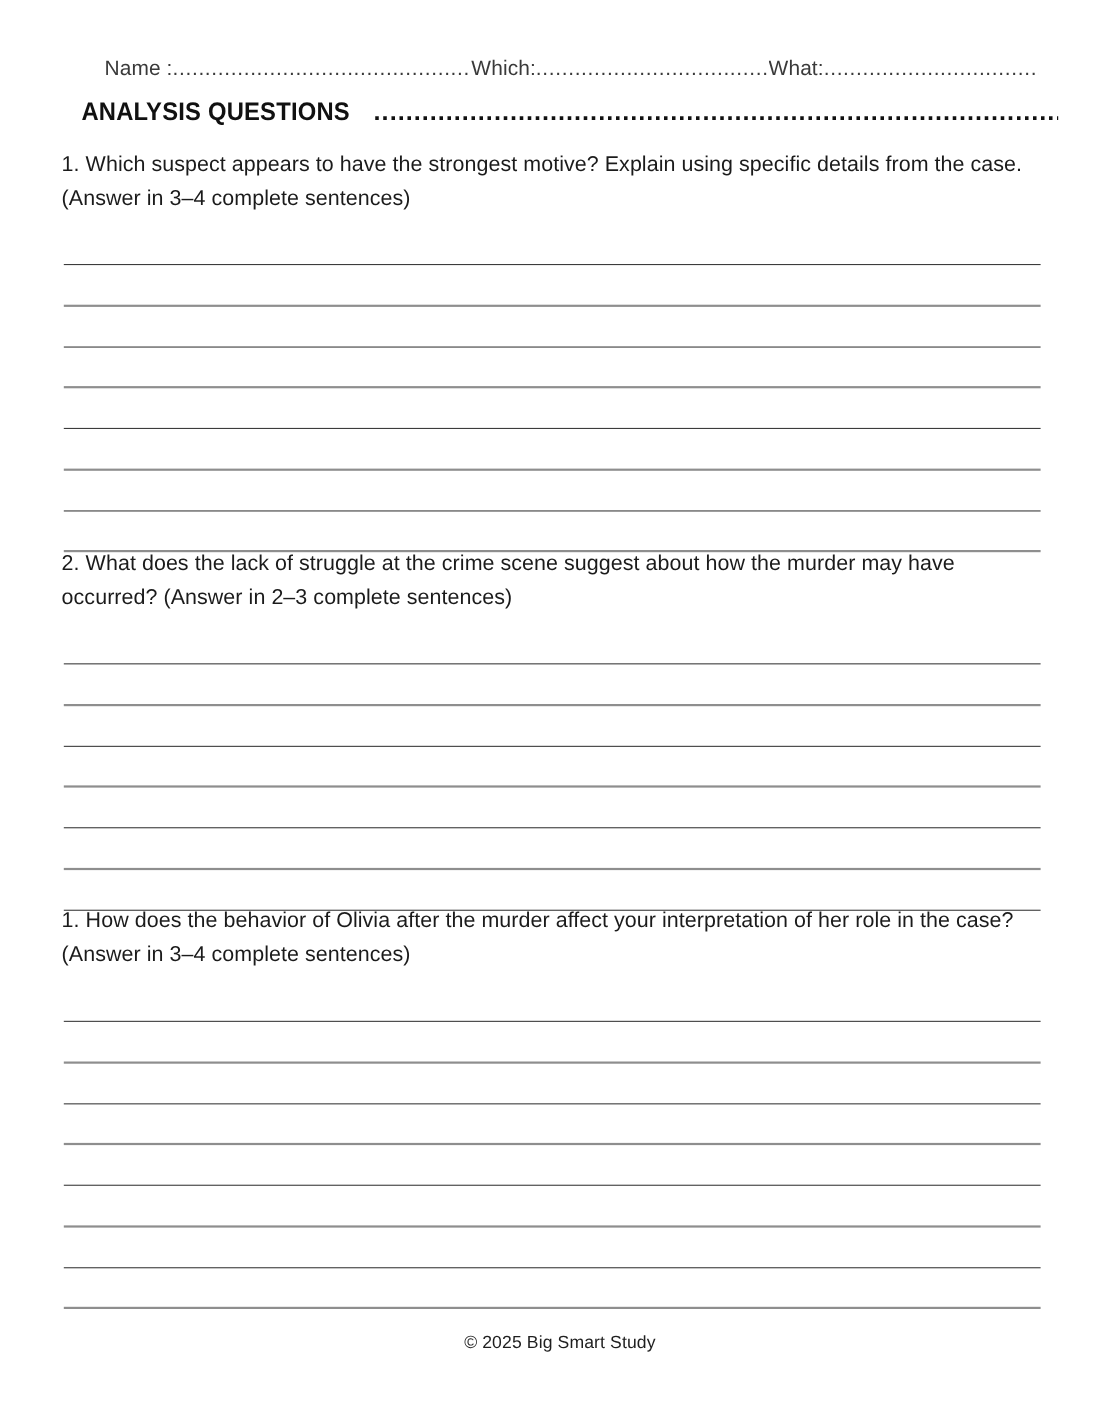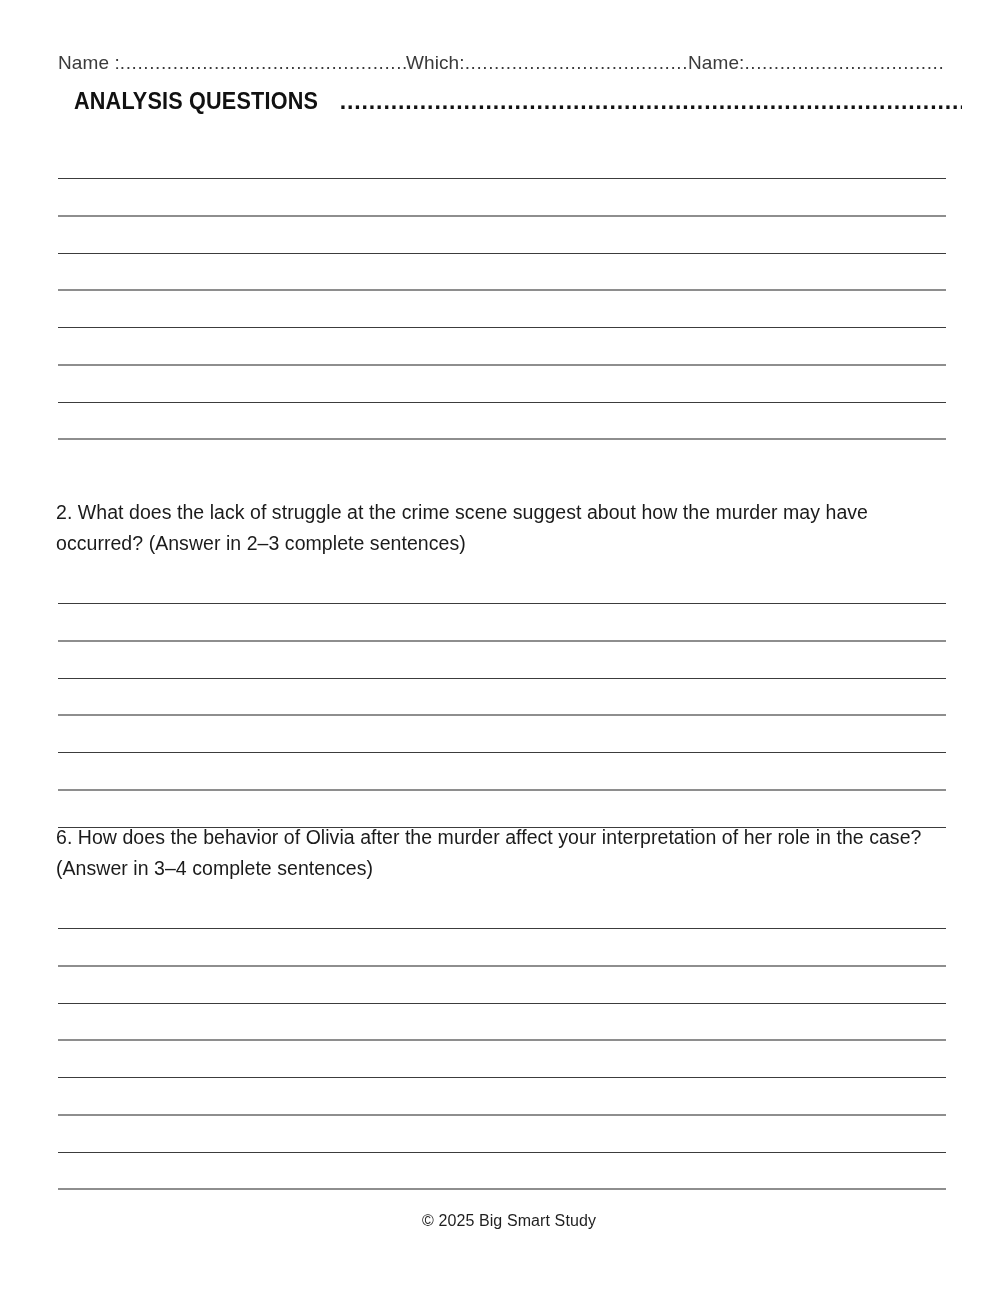--- a/index.html
+++ b/index.html
@@ -38,21 +38,21 @@
     letter-spacing: 0.1px;
     white-space: nowrap;
     overflow: hidden;
   }
   .meta-field {
     display: flex;
     align-items: baseline;
     overflow: hidden;
   }
   .meta-field .label { flex: 0 0 auto; }
-  .meta-field.name-field { width: 348px; }
+  .meta-field.name-field { width: 348px; margin-left: 37px; }
   .meta-field.class-field { width: 282px; }
   .meta-field.date-field { width: 256px; }
   .leader {
     flex: 1 1 auto;
     overflow: hidden;
     font-size: 19px;
     color: #3a3a3a;
     letter-spacing: 0.6px;
     line-height: 1;
     white-space: nowrap;
@@ -141,31 +141,32 @@
   <div class="meta-row">
     <span class="meta-field name-field">
       <span class="label">Name :</span>
       <span class="leader">...........................................................</span>
     </span>
     <span class="meta-field class-field">
       <span class="label">Which:</span>
       <span class="leader">................................................................</span>
     </span>
     <span class="meta-field date-field">
-      <span class="label">Name:</span>
+      <span class="label">What:</span>
       <span class="leader">.......................................</span>
     </span>
   </div>
 
   <div class="title-row">
     <span class="title-text">ANALYSIS QUESTIONS</span>
     <span class="title-leader">................................................................................................</span>
   </div>
 
   <div class="question-block" id="q1" style="top:134px;">
+    <p class="question-text">1. Which suspect appears to have the strongest motive? Explain using specific details from the case. (Answer in 3–4 complete sentences)</p>
     <div class="answer-lines" id="q1-lines">
         <div class="answer-line">
           <div class="rule"></div>
         </div>
         <div class="answer-line light">
           <div class="rule"></div>
         </div>
         <div class="answer-line">
           <div class="rule"></div>
         </div>
@@ -208,21 +209,21 @@
         <div class="answer-line light">
           <div class="rule"></div>
         </div>
         <div class="answer-line">
           <div class="rule"></div>
         </div>
       </div>
   </div>
 
   <div class="question-block" id="q3" style="top:822px;">
-    <p class="question-text">6. How does the behavior of Olivia after the murder affect your interpretation of her role in the case? (Answer in 3–4 complete sentences)</p>
+    <p class="question-text">1. How does the behavior of Olivia after the murder affect your interpretation of her role in the case? (Answer in 3–4 complete sentences)</p>
     <div class="answer-lines" id="q3-lines">
         <div class="answer-line">
           <div class="rule"></div>
         </div>
         <div class="answer-line light">
           <div class="rule"></div>
         </div>
         <div class="answer-line">
           <div class="rule"></div>
         </div>

